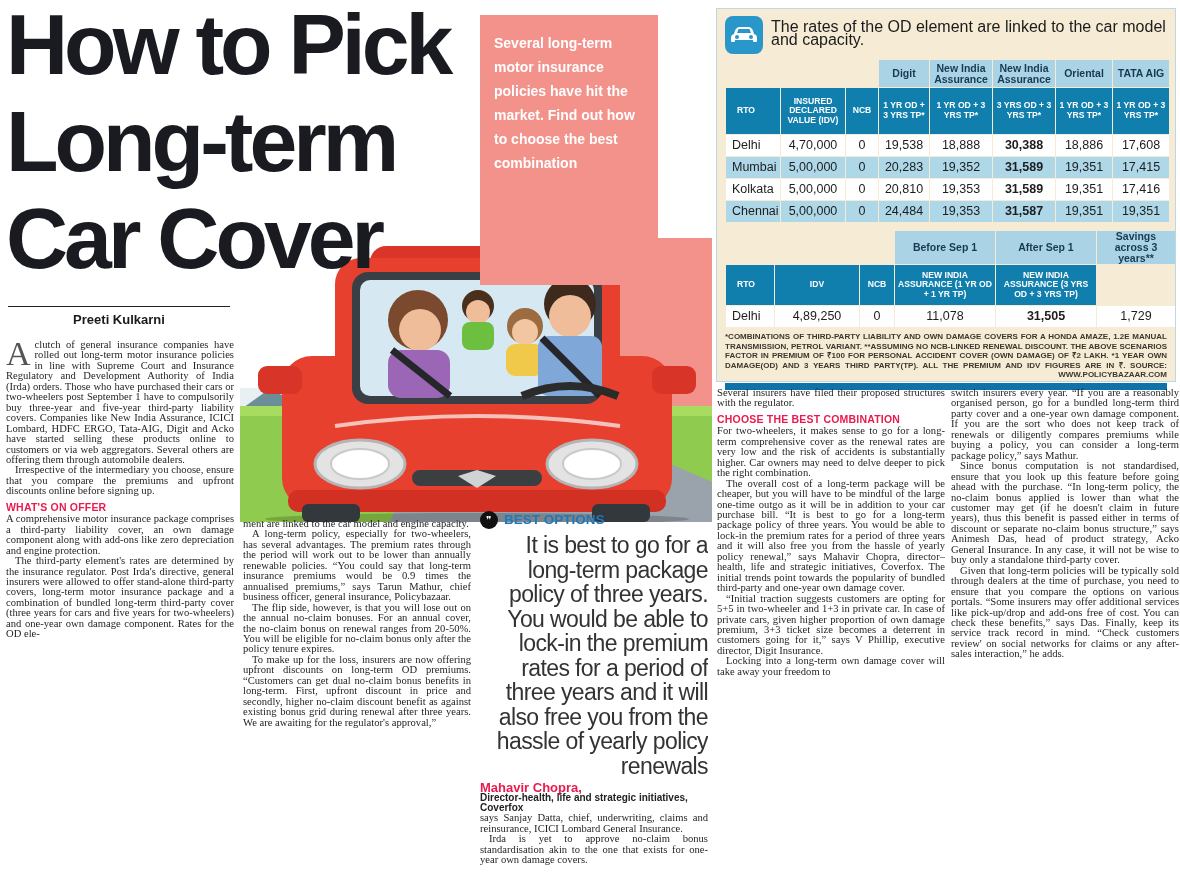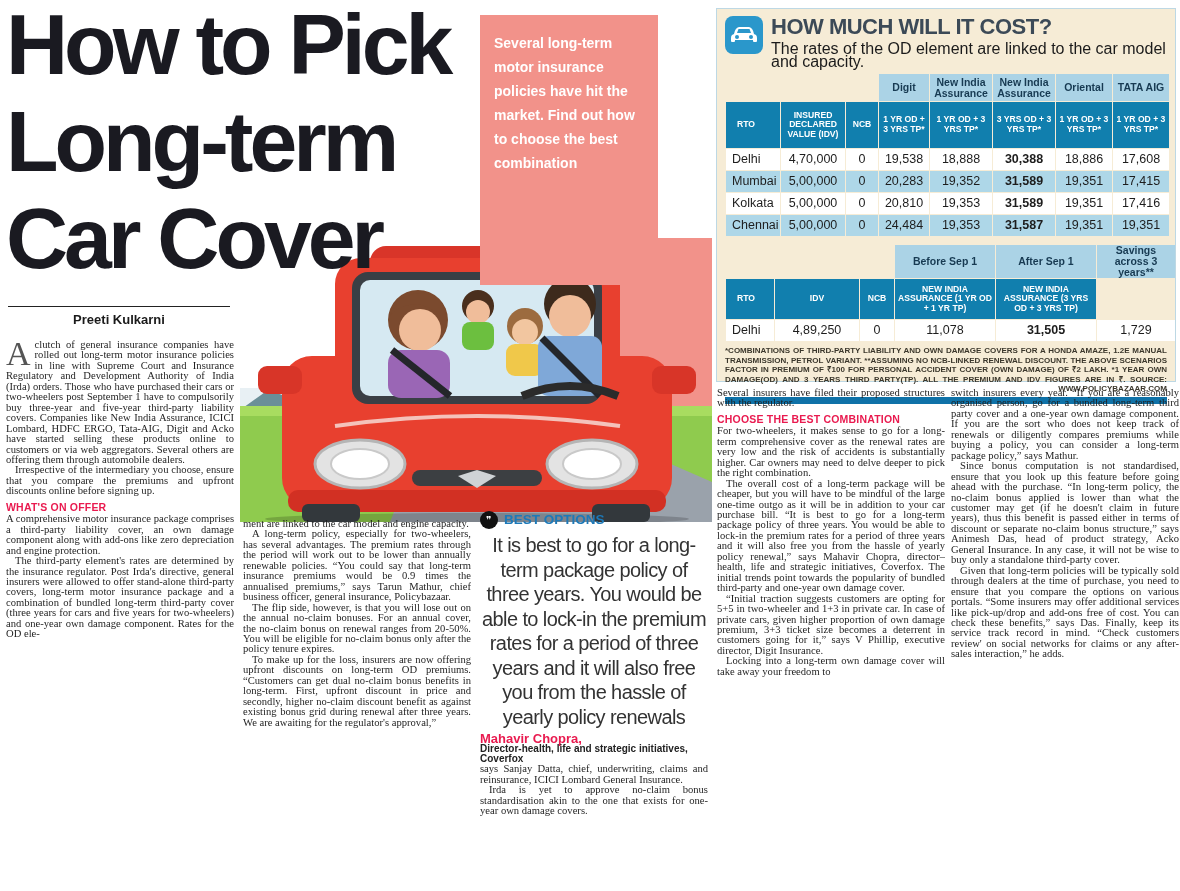--- a/index.html
+++ b/index.html
@@ -59,22 +59,22 @@
   #col2{left:243px;top:519px;height:372px;overflow:hidden;}
   #col3{left:480px;top:511px;height:380px;overflow:hidden;}
   #col4{left:717px;top:388px;height:503px;overflow:hidden;}
   #col5{left:951px;top:388px;height:503px;overflow:hidden;}
 
   
   .qhead{display:flex;align-items:center;margin-bottom:4px;}
   .qicon{width:18px;height:18px;border-radius:50%;background:#111;color:#fff;font-size:10px;
     display:flex;align-items:center;justify-content:center;margin-right:6px;font-family:"DejaVu Sans",sans-serif;}
   .qtitle{font-family:"Liberation Sans",sans-serif;font-weight:bold;font-size:13.5px;color:#1d79b8;}
-  .pullquote{font-family:"Liberation Sans",sans-serif;font-size:20px;line-height:24.5px;
-    color:#333;letter-spacing:-0.6px;text-align:center;margin-bottom:5px;}
+  .pullquote{font-family:"Liberation Sans",sans-serif;font-size:23px;line-height:24.5px;
+    color:#333;letter-spacing:-0.6px;text-align:right;margin-bottom:5px;}
   .qattrib{font-family:"Liberation Sans",sans-serif;font-weight:bold;font-size:13px;color:#e91a4f;}
   .qrole{font-family:"Liberation Sans",sans-serif;font-weight:bold;font-size:10px;line-height:10px;
     color:#222;text-align:left;}
 </style>
 </head>
 <body>
 
 <div class="abs headline" id="headline">
     <div>How to Pick</div>
     <div>Long-term</div>
@@ -136,21 +136,20 @@
   <div class="panel-head">
     <div class="caricon">
       <svg width="28" height="22" viewBox="0 0 28 22">
         <path d="M4,10 Q5,4 9,3 L19,3 Q23,4 24,10 L26,11 Q27,12 27,14 L27,17 Q27,18 26,18 L24,18 Q23,18 23,17 L23,16 L5,16 L5,17 Q5,18 4,18 L2,18 Q1,18 1,17 L1,14 Q1,12 2,11 Z" fill="#ffffff"></path>
         <circle cx="7" cy="13" r="2" fill="#2a97cb"></circle>
         <circle cx="21" cy="13" r="2" fill="#2a97cb"></circle>
         <path d="M7,9 L21,9 L19.5,5 L8.5,5 Z" fill="#2a97cb"></path>
       </svg>
     </div>
     <div>
-      <div class="ptitle">HOW MUCH WILL IT COST?</div>
       <div class="psub">The rates of the OD element are linked to the car model and capacity.</div>
     </div>
   </div>
 
   <table class="t t1">
     <colgroup>
         <col style="width:54px">
         <col style="width:64px">
         <col style="width:32px">
         <col style="width:50px">

